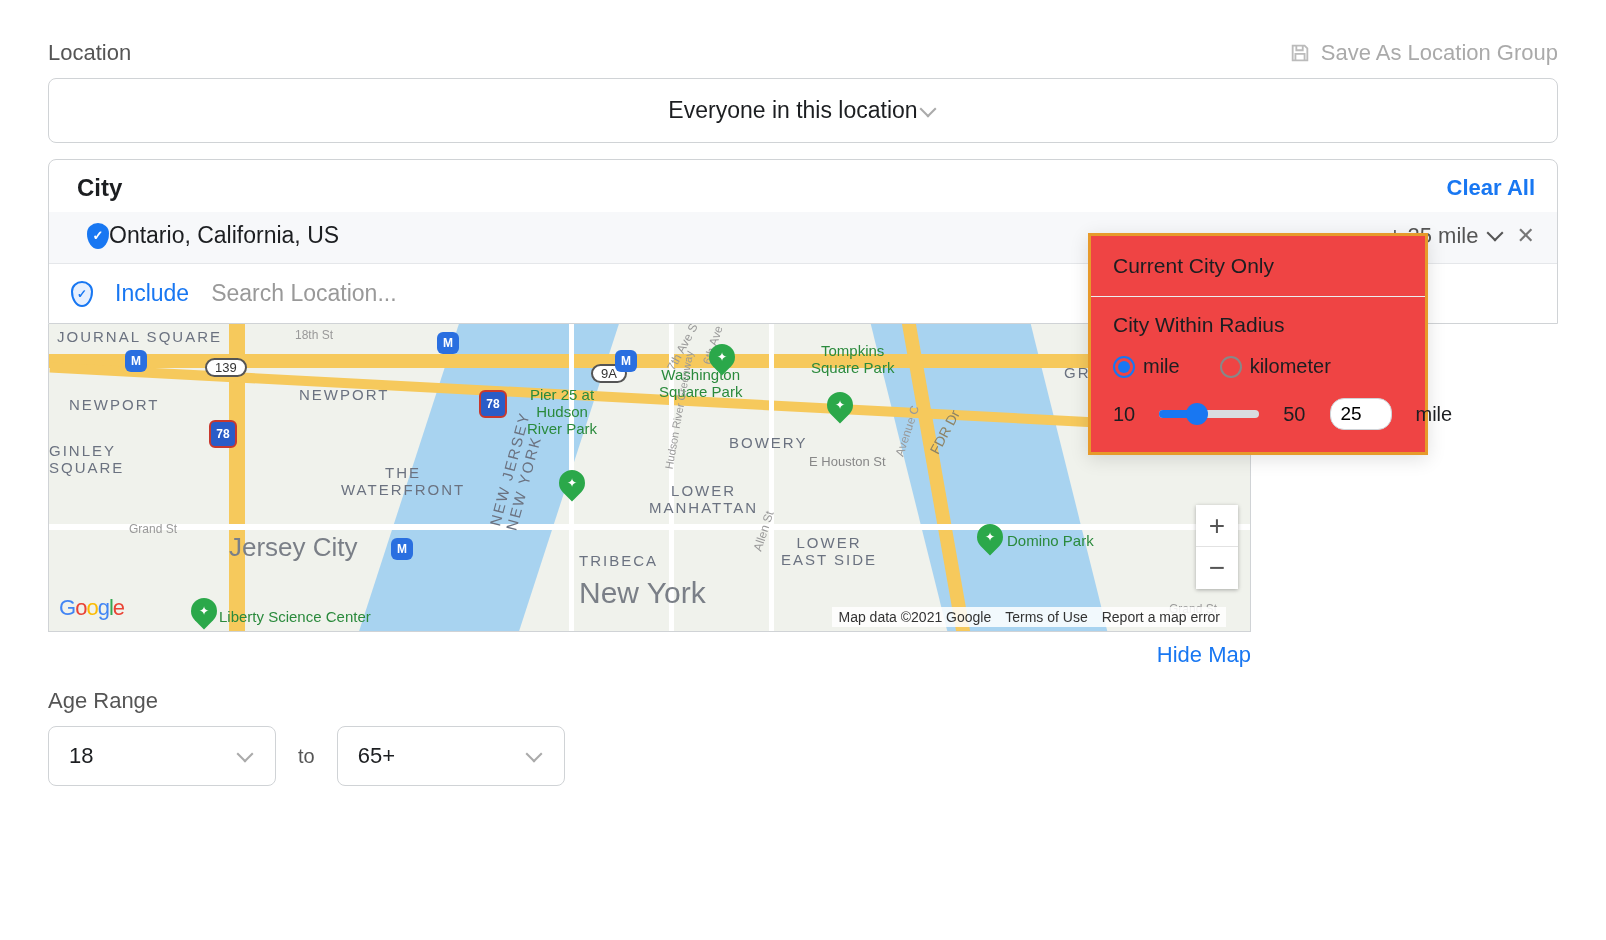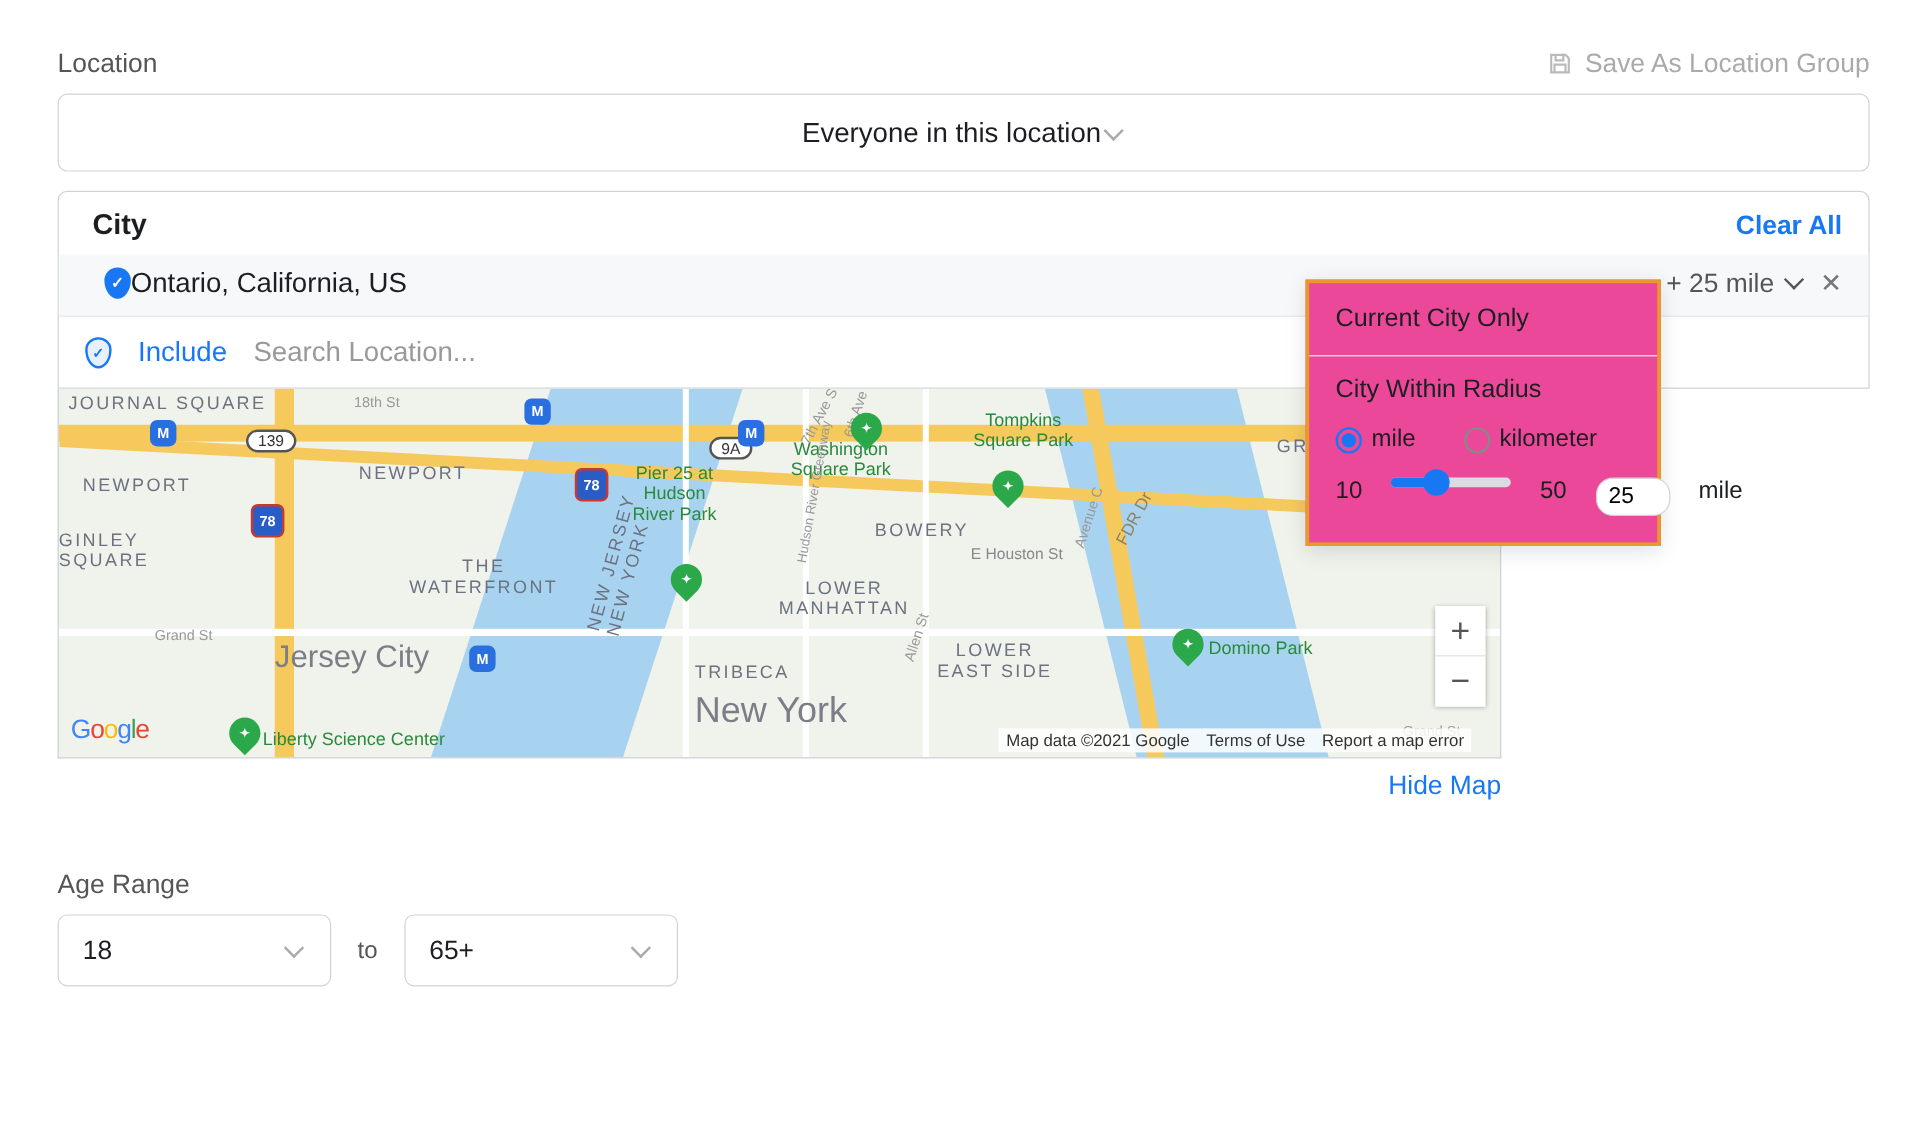--- a/index.html
+++ b/index.html
@@ -236,57 +236,57 @@
 }
 .google-logo .g1{color:#4285F4;} .google-logo .g2{color:#EA4335;}
 .google-logo .g3{color:#FBBC05;} .google-logo .g4{color:#4285F4;}
 .google-logo .g5{color:#34A853;} .google-logo .g6{color:#EA4335;}
 
 .hide-map {
   text-align:right; margin-top:10px; width:1203px;
 }
 .hide-map a{ color:#1877f2; font-size:22px; cursor:pointer;}
 
-.age-range { margin-top:56px; }
+.age-range { margin-top:20px; }
 .age-label { font-size:22px; color:#555; margin-bottom:12px; }
 .age-row { display:flex; align-items:center; gap:22px; }
 .age-select {
   width:228px; border:1px solid #d0d3d6; border-radius:8px;
   padding:16px 20px; font-size:22px; display:flex; justify-content:space-between;
   align-items:center; cursor:pointer;
 }
 .age-to { font-size:20px; color:#555; }
 
 .popover {
   position:absolute;
   left:1088px; top:233px;
-  width:296px;
+  width:340px;
   border:3px solid #e79a2b;
-  background:#ec4899;
+  background:#ef4444;
   box-shadow:0 4px 18px rgba(0,0,0,.12);
   padding:0;
   z-index:50;
 }
 .pop-item {
   padding:18px 22px; font-size:21px; color:#1c1e21; cursor:pointer;
   border-bottom:1px solid #eceef0;
 }
 .pop-sub { padding:16px 22px 6px; font-size:21px; }
 .pop-units { display:flex; gap:40px; padding:12px 22px 10px; align-items:center;}
 .radio {
   width:22px; height:22px; border:2px solid #888; border-radius:50%;
   display:inline-flex; align-items:center; justify-content:center; margin-right:8px;
   vertical-align:middle;
 }
 .radio.checked { border-color:#1877f2; }
 .radio.checked::after {
   content:""; width:12px; height:12px; background:#1877f2; border-radius:50%;
 }
 .unit-label{ font-size:20px; vertical-align:middle;}
-.slider-row { display:flex; align-items:flex-start; gap:24px; padding:10px 22px 22px 22px; font-size:20px;}
+.slider-row { display:flex; align-items:center; gap:24px; padding:10px 22px 22px 22px; font-size:20px;}
 .slider {
   position:relative; flex:0 0 100px; height:8px; background:#d9dce0; border-radius:5px;
 }
 .slider-fill {
   position:absolute; left:0; top:0; height:100%; border-radius:5px; background:#1877f2;
 }
 .slider-thumb {
   position:absolute; top:50%; width:22px; height:22px; background:#1877f2;
   border-radius:50%; transform:translate(-50%,-50%);
 }

